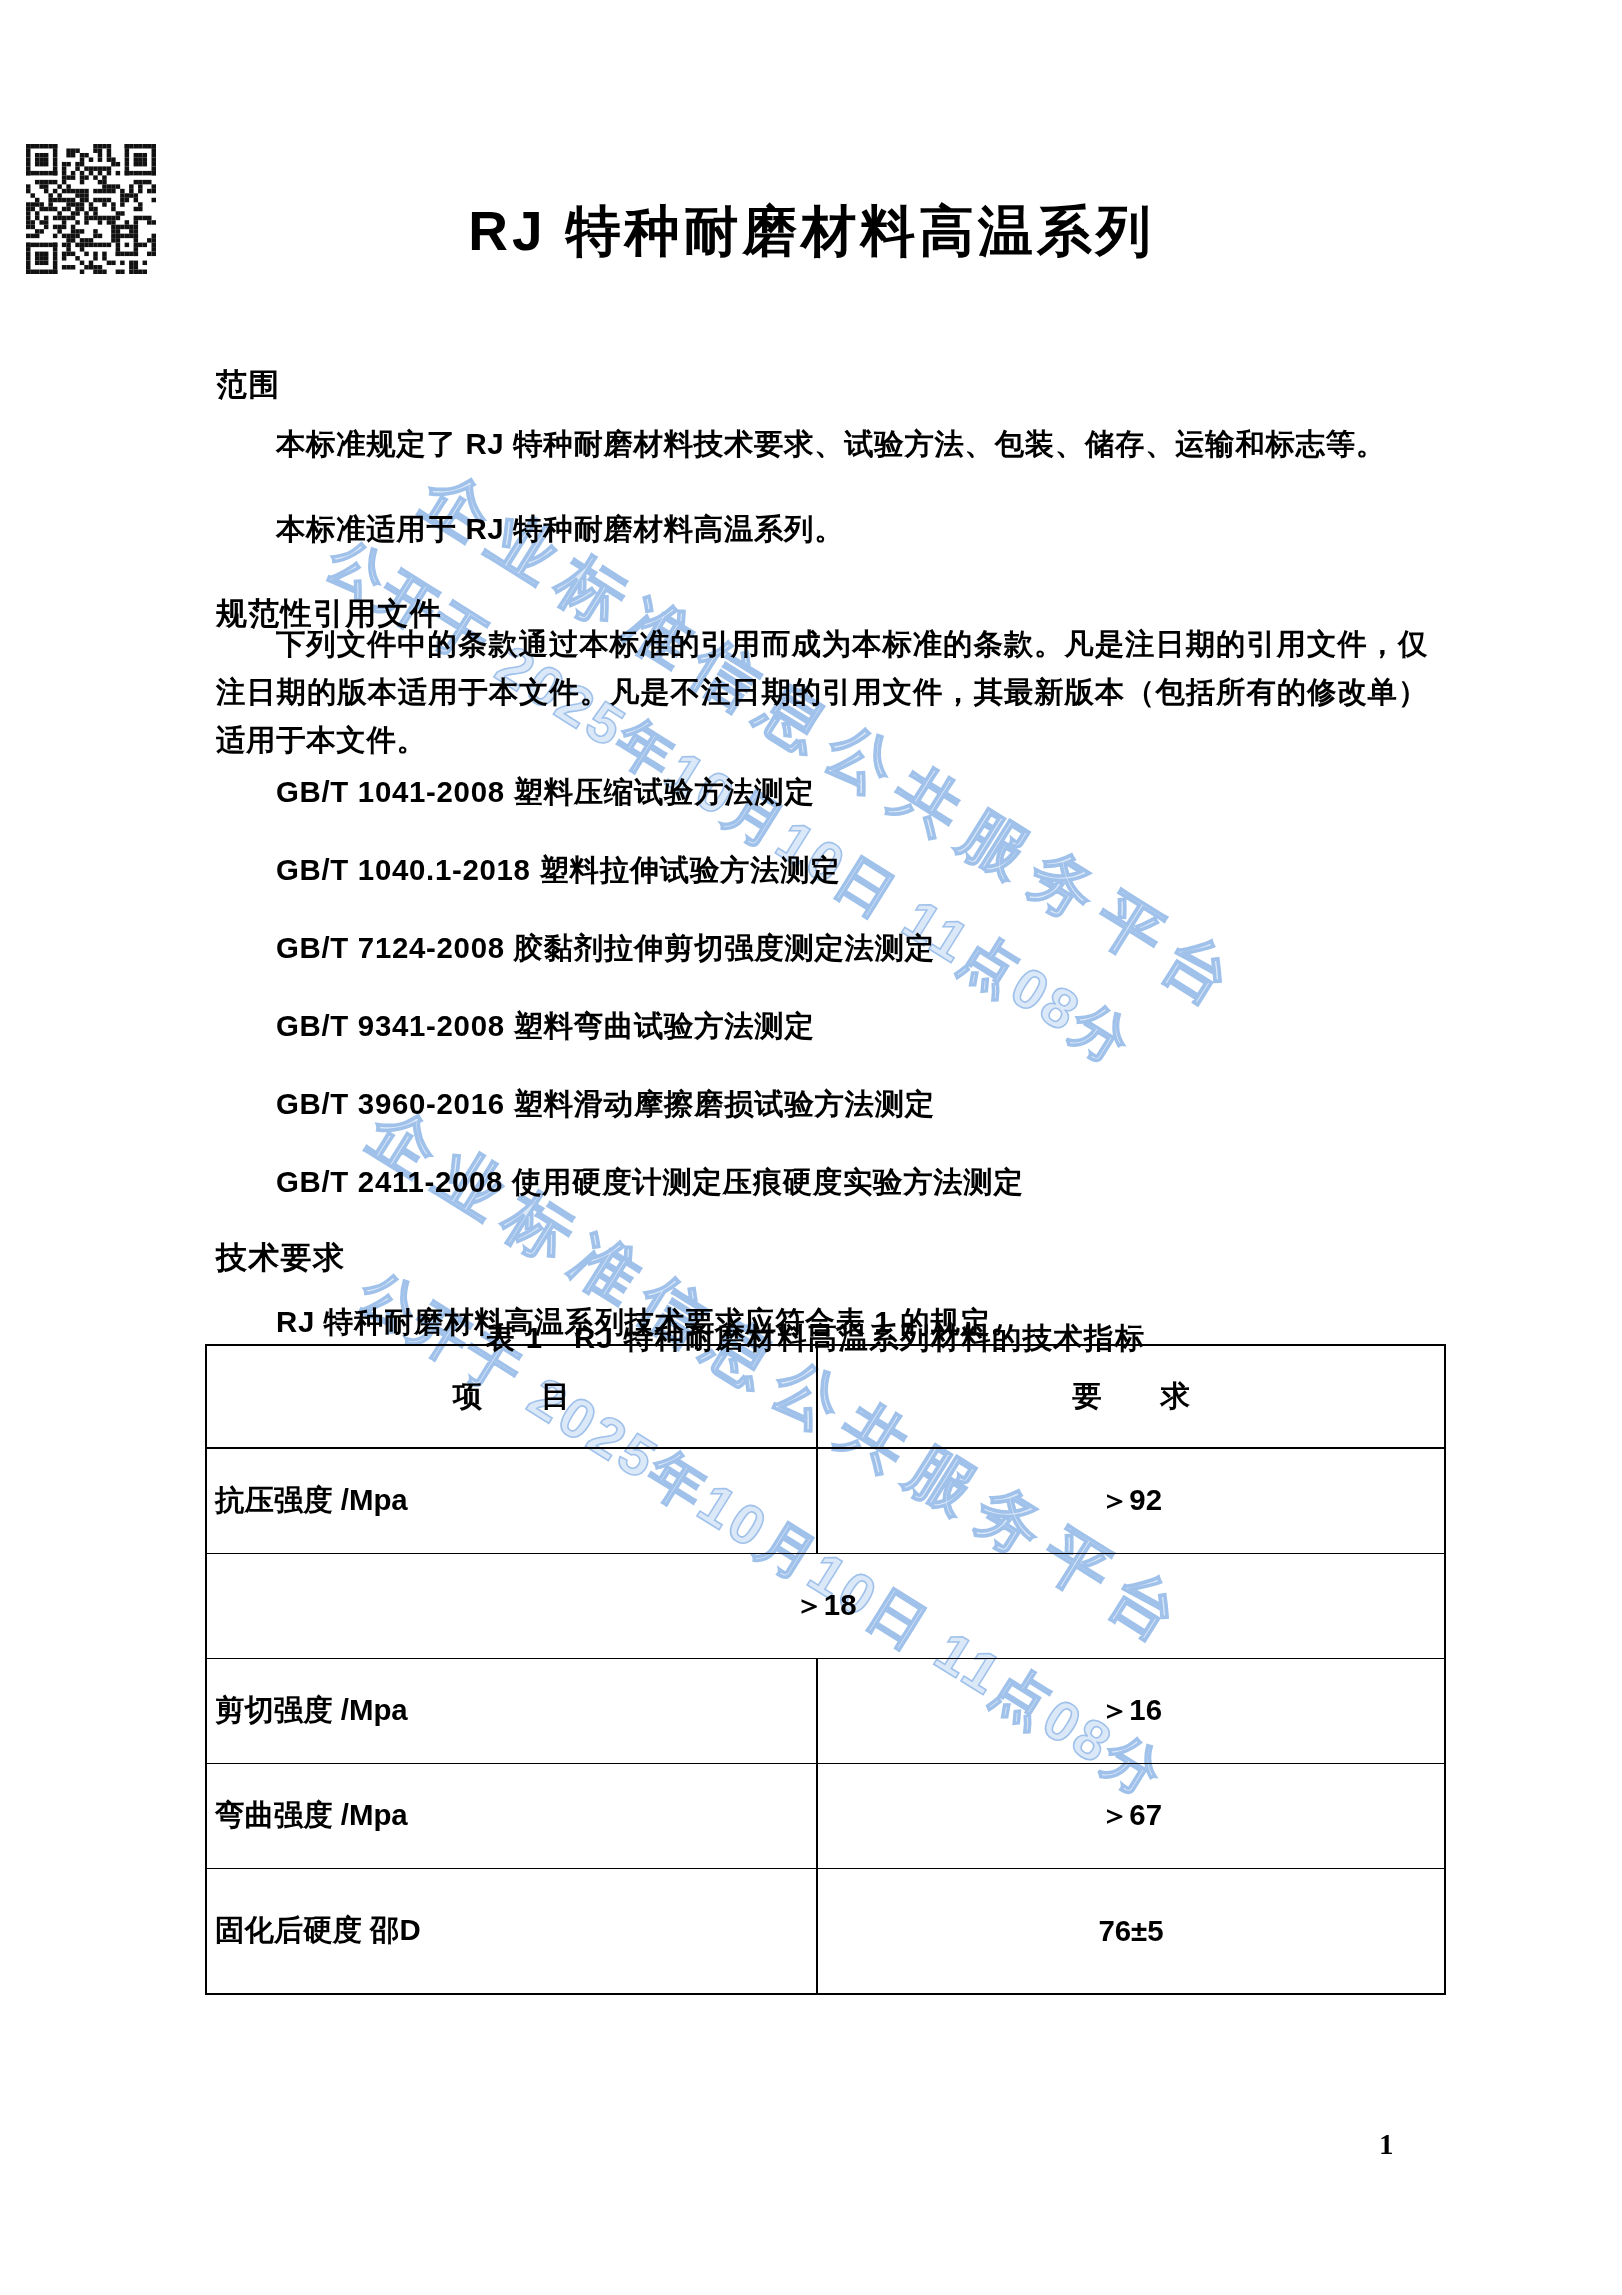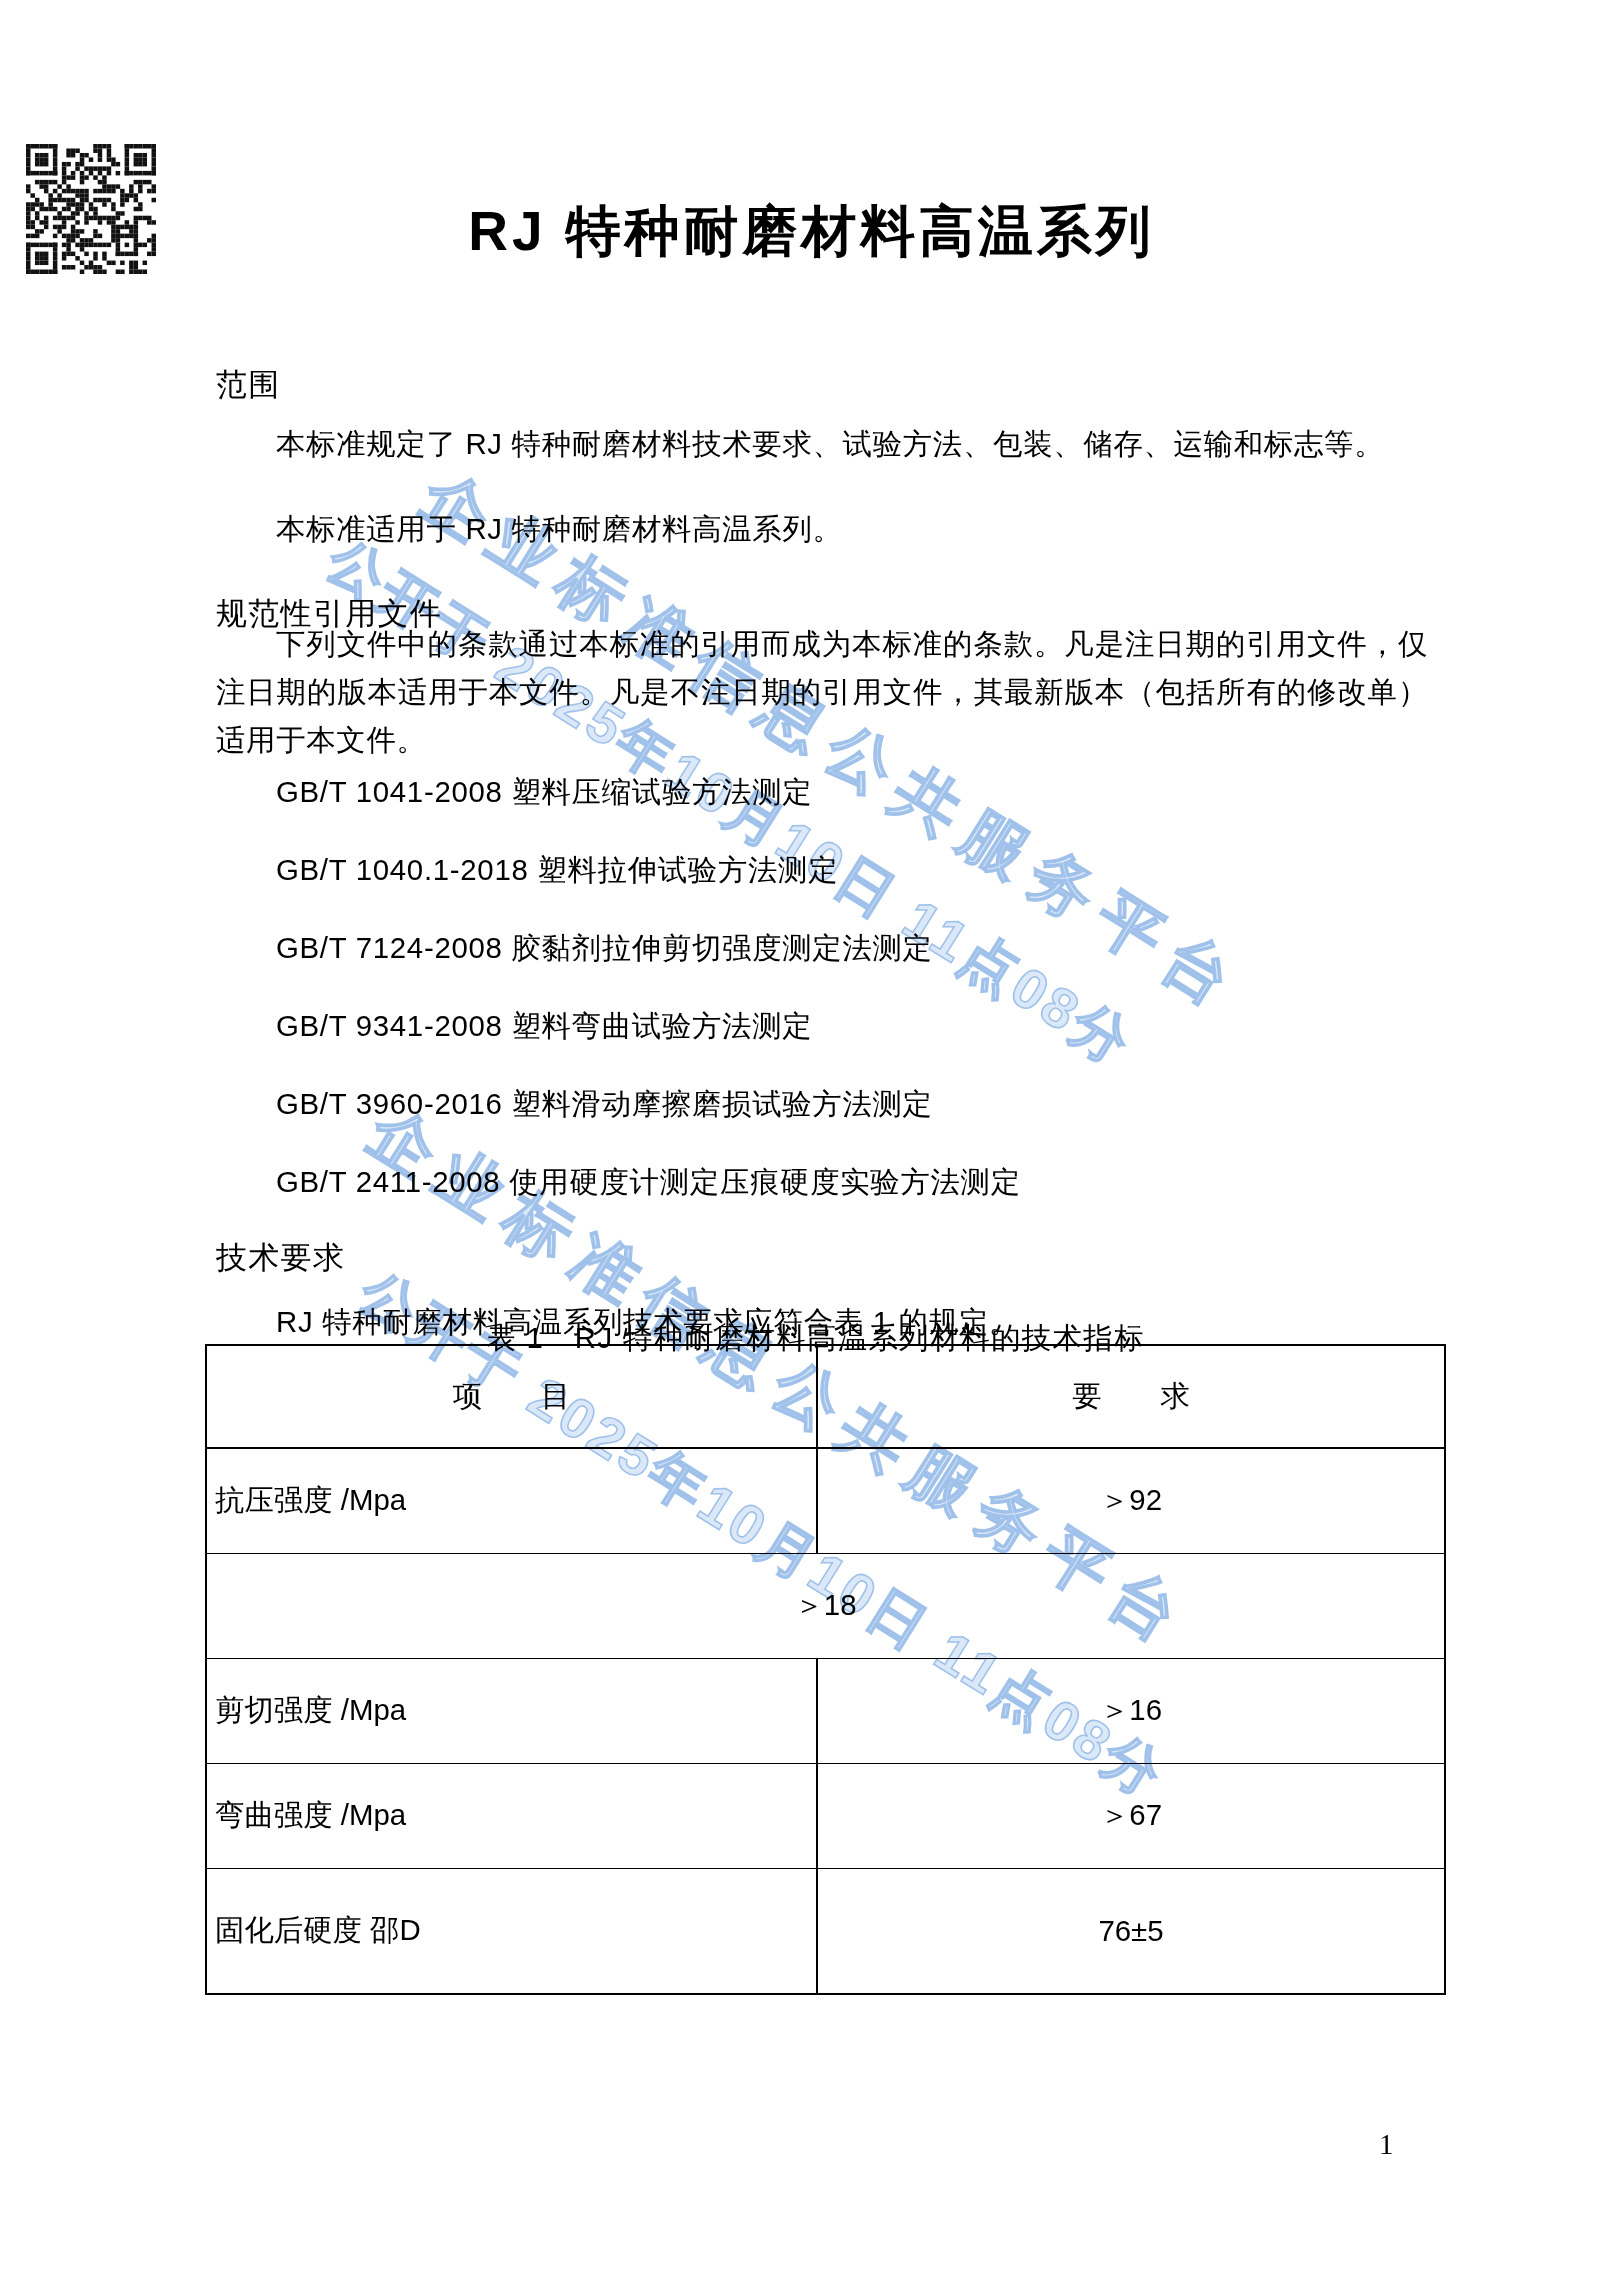--- a/index.html
+++ b/index.html
@@ -26,21 +26,21 @@
   }
   .wm-a{font-size:65px;letter-spacing:14.4px;}
   .wm-b{font-size:56px;letter-spacing:3.9px;}
   #wm-a1{left:452px;top:452px;}
   #wm-b1{left:353px;top:523px;}
   #wm-a2{left:399px;top:1088px;}
   #wm-b2{left:385px;top:1255px;}
 
   
   .content{position:absolute;inset:0;z-index:2;}
-  .abs{position:absolute;}
+  .abs{position:absolute;font-weight:bold;}
 
   #qr{left:26px;top:144px;width:130px;height:130px;}
   #qr svg{display:block;width:100%;height:100%;}
 
   .doc-title{
     left:0;top:195px;width:1623px;
     text-align:center;
     font-size:55px;font-weight:700;letter-spacing:3.9px;
   }
   .h1{

